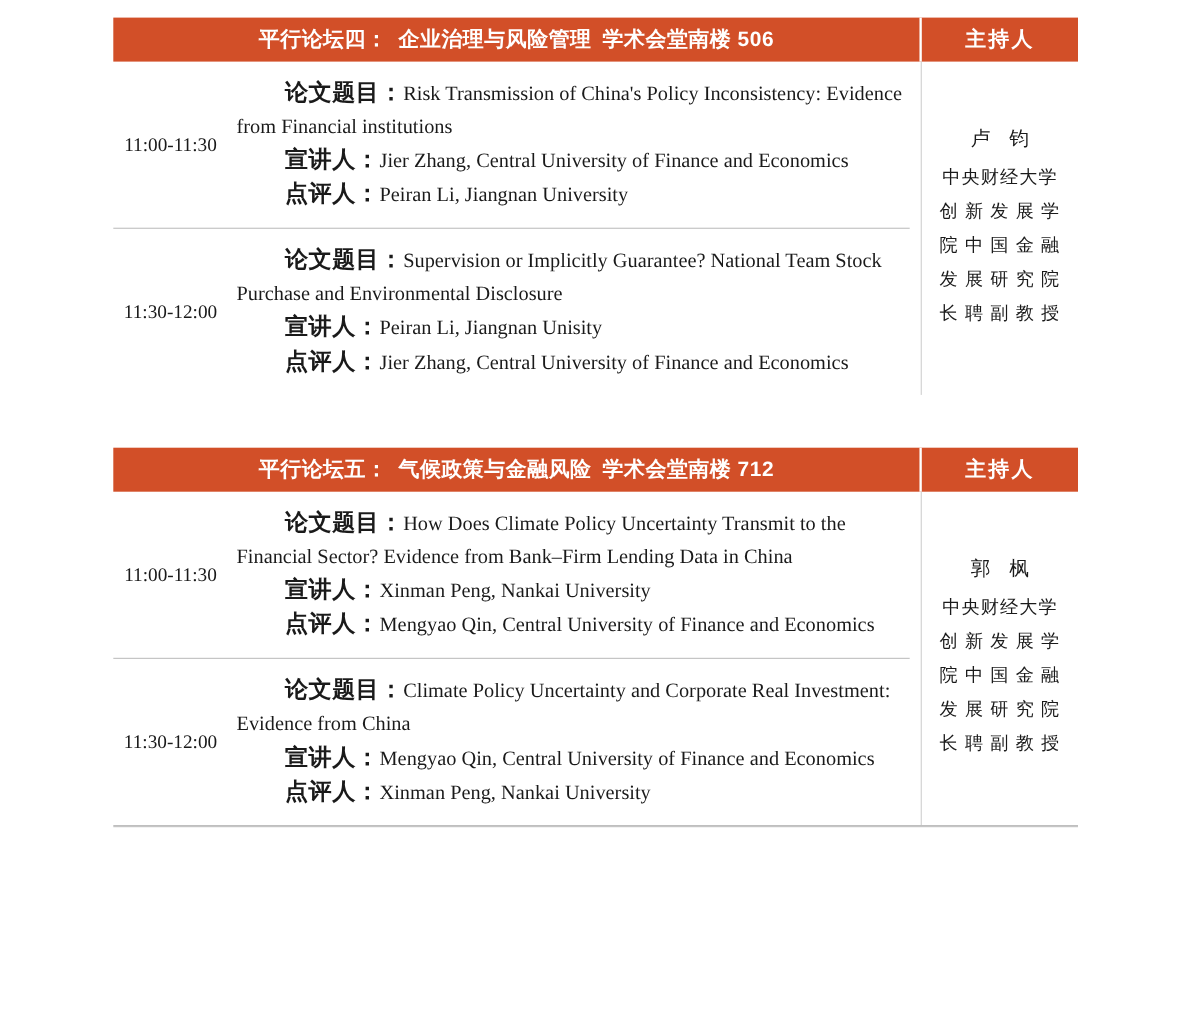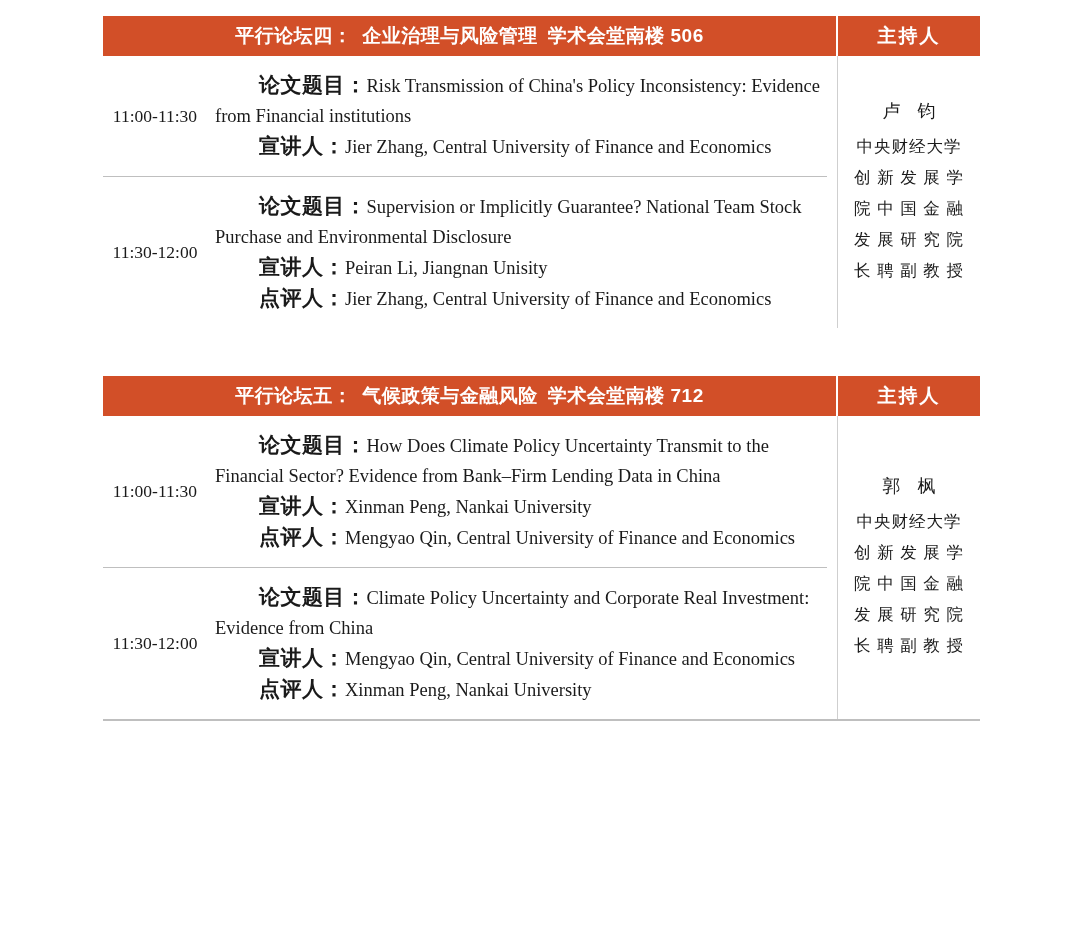--- a/index.html
+++ b/index.html
@@ -193,20 +193,23 @@
 
         <div class="session-row">
           <div class="time">11:00-11:30</div>
           <div class="details">
             <div class="line">
               <span class="lbl">论文题目：</span><span class="val">Risk Transmission of China's Policy Inconsistency: Evidence from Financial institutions</span>
             </div>
             <div class="line">
               <span class="lbl">宣讲人：</span><span class="val">Jier Zhang, Central University of Finance and Economics</span>
             </div>
+            <div class="line">
+              <span class="lbl">点评人：</span><span class="val">Peiran Li, Jiangnan University</span>
+            </div>
           </div>
         </div>
 
         <div class="session-row divided">
           <div class="time">11:30-12:00</div>
           <div class="details">
             <div class="line">
               <span class="lbl">论文题目：</span><span class="val">Supervision or Implicitly Guarantee? National Team Stock Purchase and Environmental Disclosure</span>
             </div>
             <div class="line">

